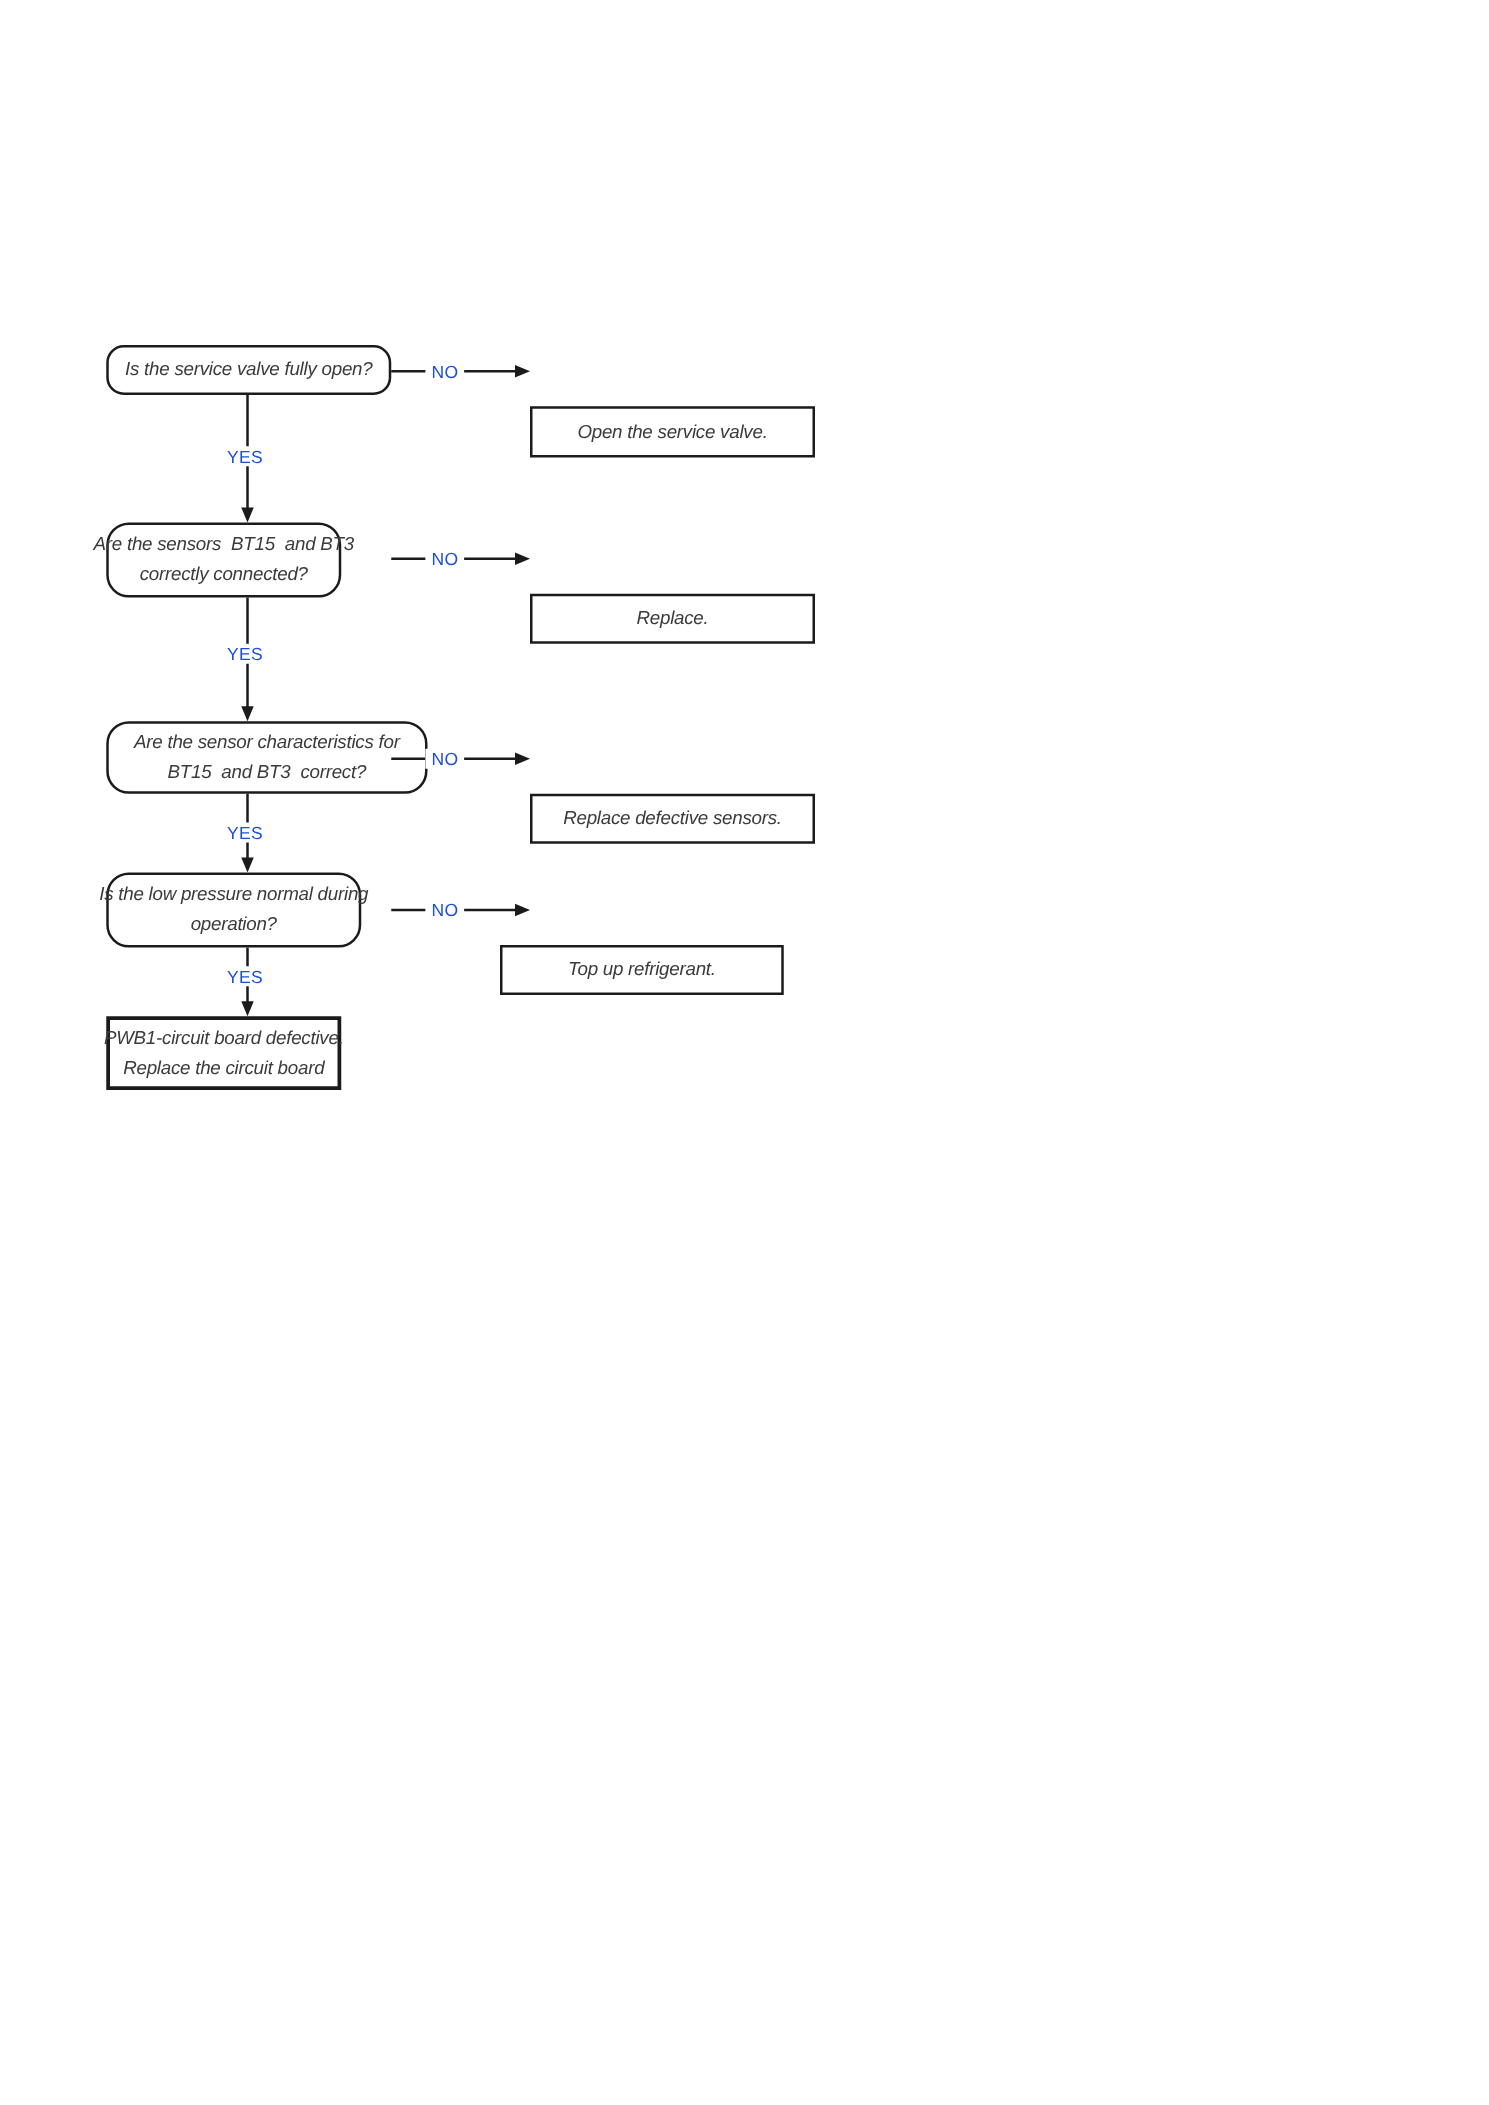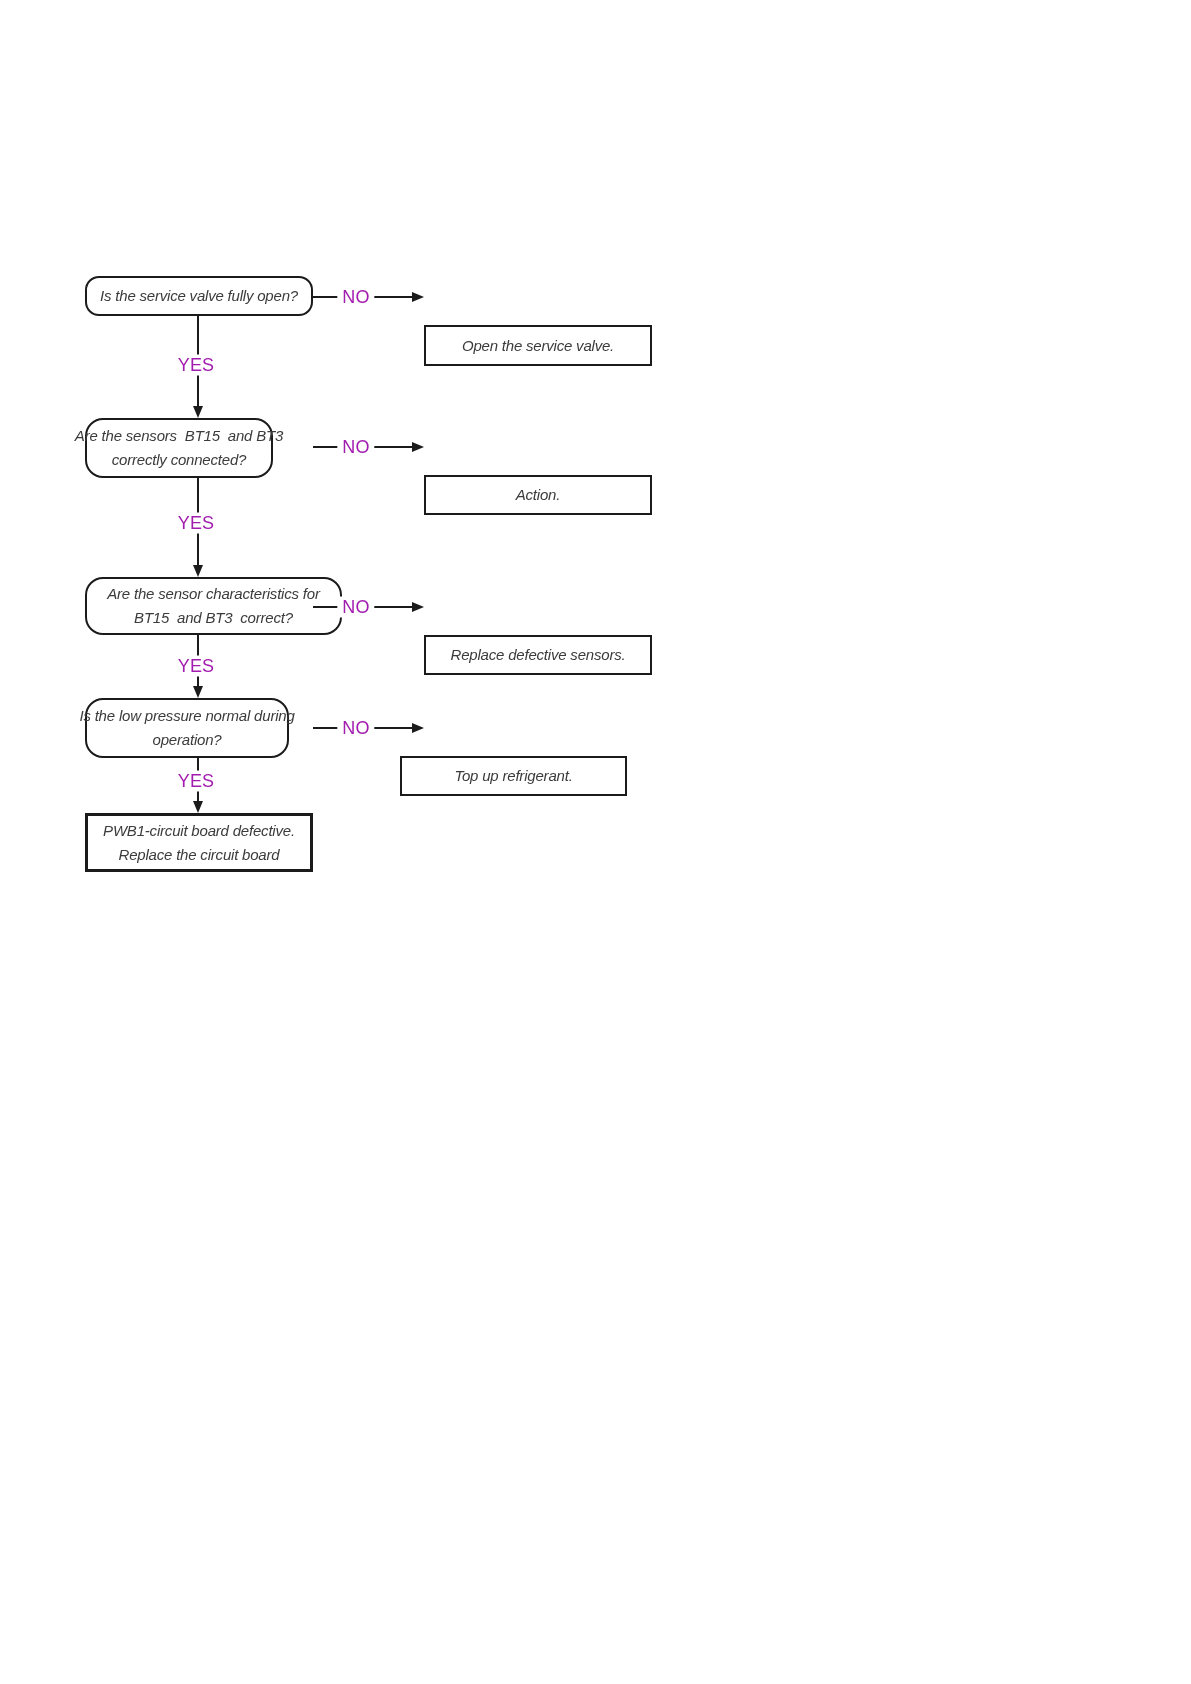--- a/index.html
+++ b/index.html
@@ -69,23 +69,23 @@
     height: 0;
     border-top: 5px solid transparent;
     border-bottom: 5px solid transparent;
     border-left: 12px solid #1b1b1b;
   }
   .lbl {
     position: absolute;
     transform: translate(-50%, -50%);
     background: #ffffff;
     padding: 0 5px;
-    font-size: 18px;
+    font-size: 14px;
     letter-spacing: 0.2px;
-    color: #a21caf;
+    color: #1d4ed8;
     white-space: nowrap;
   }
 </style>
 </head>
 <body>
 
 <div class="page">
   <div>
 
     <div class="node decision" style="left:85px; top:276px; width:228px; height:40px; border-radius:14px;">
@@ -103,21 +103,21 @@
     <span class="lbl" style="left:196px; top:365px;">YES</span>
 
     <div class="node decision" style="left:85px; top:418px; width:188px; height:60px;">
       <span class="q-line">Are the sensors  BT15  and BT3</span>
       <span class="q-line">correctly connected?</span>
     </div>
     <div class="hline" style="left:313px; top:446px; width:99px;"></div>
     <div class="arrow-right" style="left:412px; top:442px;"></div>
     <span class="lbl" style="left:356px; top:447px;">NO</span>
     <div class="node action" style="left:424px; top:427px; width:228px; height:40px;">
-      <span class="q-line">Action.</span>
+      <span class="q-line">Replace.</span>
     </div>
 
     <div class="vline" style="left:197px; top:478px; height:88px;"></div>
     <div class="arrow-down" style="left:193px; top:565px;"></div>
     <span class="lbl" style="left:196px; top:523px;">YES</span>
 
     <div class="node decision" style="left:85px; top:577px; width:257px; height:58px;">
       <span class="q-line">Are the sensor characteristics for</span>
       <span class="q-line">BT15  and BT3  correct?</span>
     </div>
@@ -140,19 +140,19 @@
     <div class="arrow-right" style="left:412px; top:723px;"></div>
     <span class="lbl" style="left:356px; top:728px;">NO</span>
     <div class="node action" style="left:400px; top:708px; width:227px; height:40px;">
       <span class="q-line">Top up refrigerant.</span>
     </div>
 
     <div class="vline" style="left:197px; top:758px; height:44px;"></div>
     <div class="arrow-down" style="left:193px; top:801px;"></div>
     <span class="lbl" style="left:196px; top:781px;">YES</span>
 
-    <div class="node conclusion" style="left:85px; top:813px; width:228px; height:59px;">
+    <div class="node conclusion" style="left:85px; top:813px; width:188px; height:59px;">
       <span class="q-line">PWB1-circuit board defective.</span>
       <span class="q-line">Replace the circuit board</span>
     </div>
 
   </div>
 </div>
 
 </body></html>

